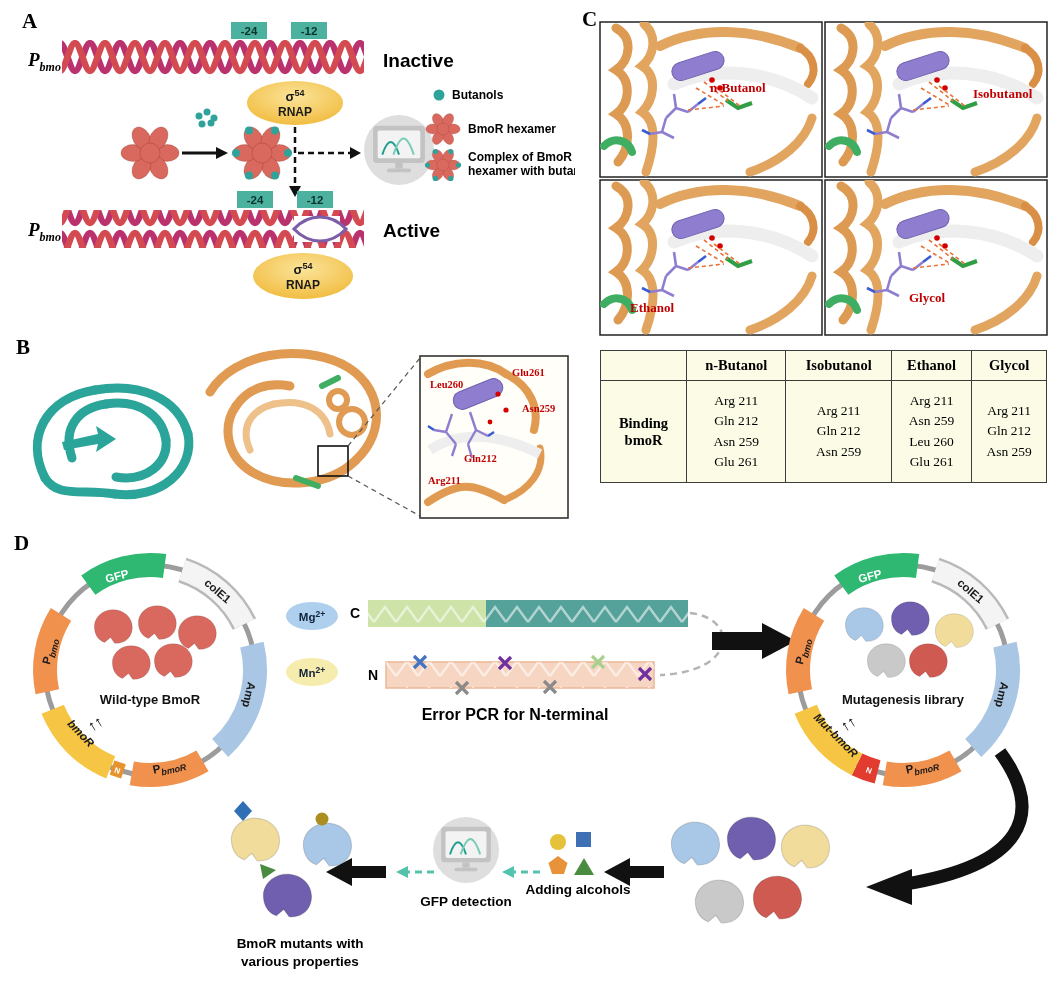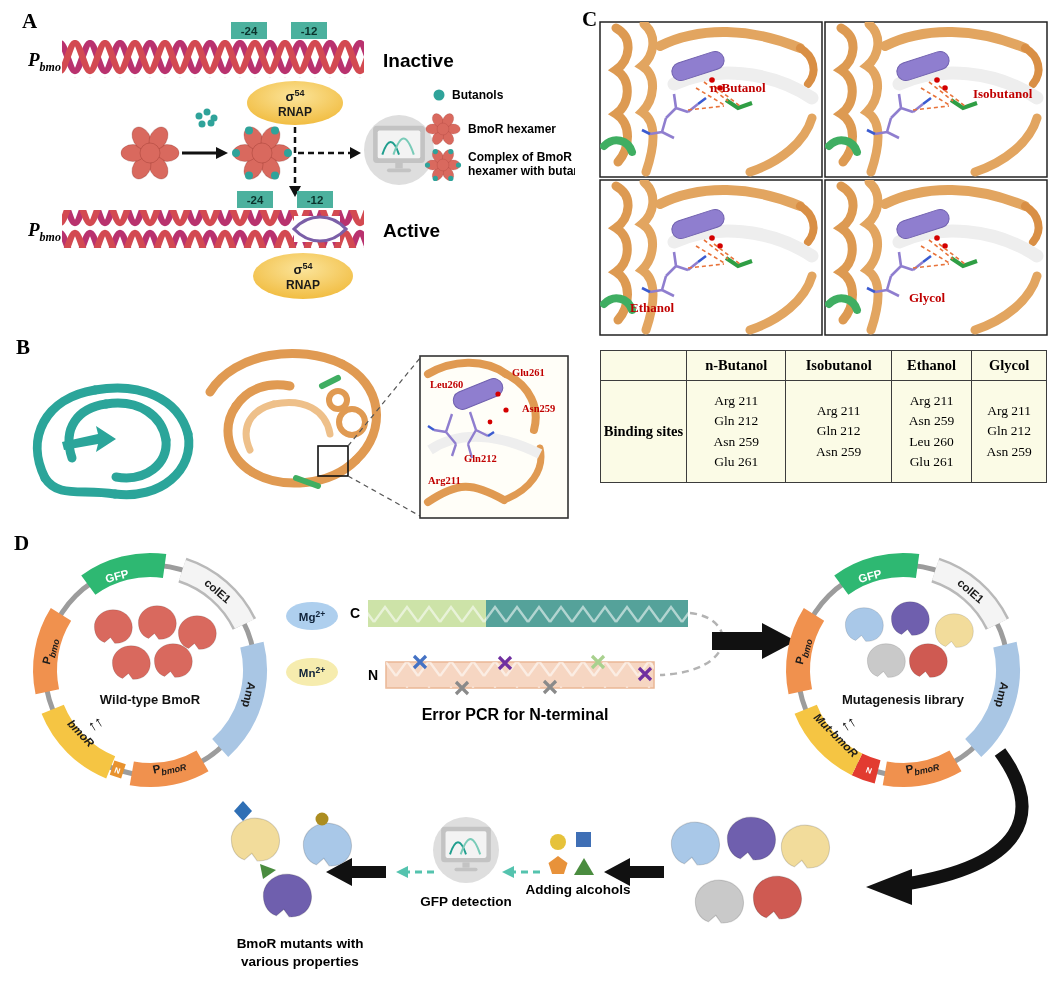--- a/index.html
+++ b/index.html
@@ -303,21 +303,21 @@
     <table>
       <tbody>
             <tr>
         <th class="rowlabel"></th>
         <th>n-Butanol</th>
         <th>Isobutanol</th>
         <th>Ethanol</th>
         <th>Glycol</th>
       </tr>
       <tr>
-        <th class="rowlabel">Binding sites</th>
+        <th class="rowlabel">Binding bmoR</th>
         <td>Arg 211
 Gln 212
 Asn 259
 Glu 261</td>
         <td>Arg 211
 Gln 212
 Asn 259</td>
         <td>Arg 211
 Asn 259
 Leu 260

